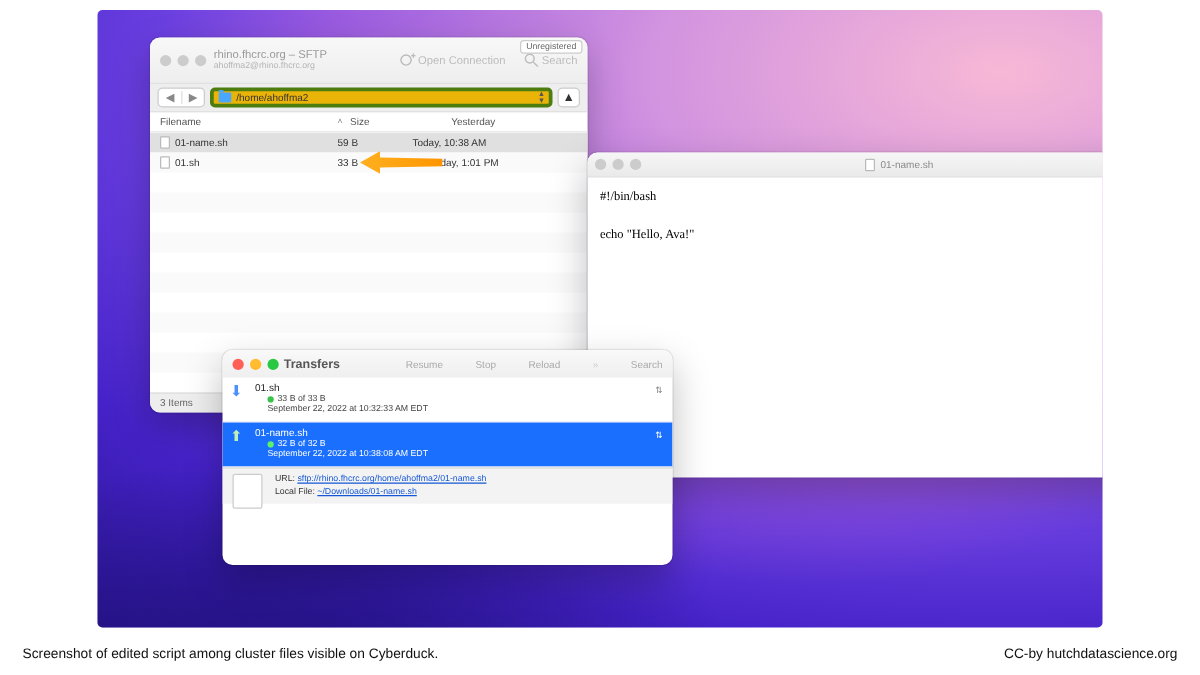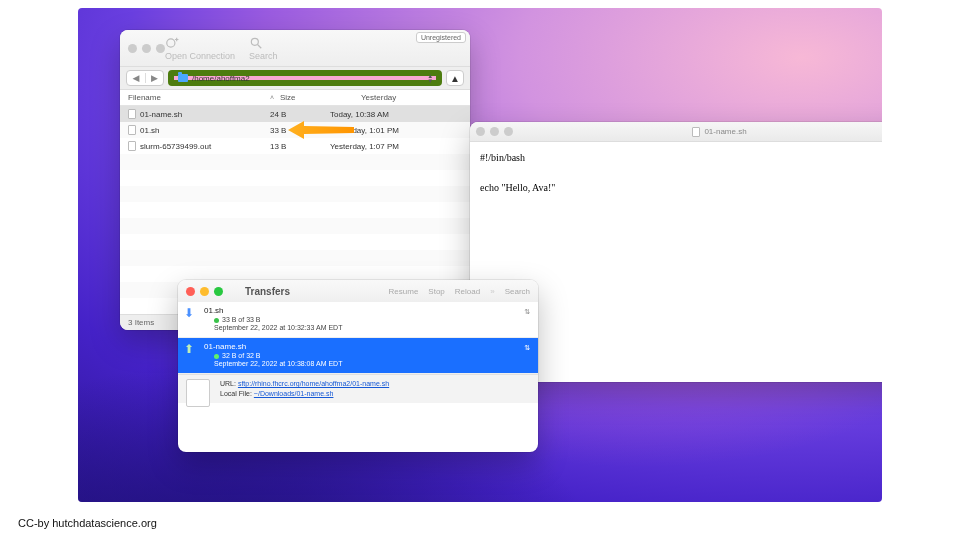--- a/index.html
+++ b/index.html
@@ -31,28 +31,28 @@
   }
   
   .cyber { left:42px; top:22px; width:350px; height:300px; background:#f4f4f4; }
   .titlebar{ height:36px; display:flex; align-items:center; padding:0 8px; background:linear-gradient(#f8f8f8,#eee); position:relative; }
   .dots{ display:flex; gap:5px; }
   .dot{ width:9px;height:9px;border-radius:50%; }
   .dr{background:#ff5f57}.dy{background:#febc2e}.dg{background:#28c840}.ddim{background:#ccc}
   .ttl{ flex:1; font-size:9px; color:#9a9a9a; line-height:1.1; padding-left:6px;}
   .ttl small{display:block;font-size:7px;color:#b5b5b5}
   .tb-icons{display:flex;gap:14px;color:#bcbcbc;font-size:9px;text-align:center}
-  .tb-icons div{display:flex;flex-direction:column;align-items:flex-start;gap:1px}
+  .tb-icons div{display:flex;flex-direction:row;align-items:center;gap:1px}
   .tb-icons svg{width:14px;height:14px;stroke:#bcbcbc;fill:none;stroke-width:2}
   .unreg{position:absolute;top:2px;right:4px;background:#fff;border:1px solid #ccc;border-radius:3px;font-size:7px;padding:1px 4px;color:#666}
   .pathbar{height:24px;background:#eee;border-top:1px solid #ddd;border-bottom:1px solid #ddd;display:flex;align-items:center;padding:0 6px;gap:4px}
   .navpill{background:#fff;border:1px solid #ccc;border-radius:4px;height:16px;display:flex;align-items:center}
   .navpill span{width:18px;text-align:center;font-size:9px;color:#888}
   .navpill span+span{border-left:1px solid #ddd}
-  .pathfield{flex:1;background:#f9a8d4;border:6px solid #4d7c0f;border-radius:4px;height:16px;display:flex;align-items:center;padding:0 4px;font-size:8px;color:#333;position:relative}
+  .pathfield{flex:1;background:#eab308;border:3px solid #4d7c0f;border-radius:4px;height:16px;display:flex;align-items:center;padding:0 4px;font-size:8px;color:#333;position:relative}
   .folder-ic{width:10px;height:8px;background:#4aa7ff;border-radius:1px;margin-right:4px;position:relative}
   .folder-ic::before{content:"";position:absolute;top:-2px;left:0;width:4px;height:2px;background:#4aa7ff;border-radius:1px 1px 0 0}
   .chev{position:absolute;right:4px;font-size:7px;color:#555;display:flex;flex-direction:column;line-height:5px}
   .actionbtn{width:18px;height:16px;background:#fff;border:1px solid #ccc;border-radius:4px;font-size:10px;color:#333;display:flex;align-items:center;justify-content:center}
   .listhdr{height:16px;background:#fff;border-bottom:1px solid #e3e3e3;display:flex;font-size:8px;color:#555;align-items:center}
   .col-name{width:150px;padding-left:8px}
   .col-size{width:81px}
   .col-mod{flex:1}
   .rows{background:#fff;height:208px;overflow:hidden}
   .row{height:16px;display:flex;align-items:center;font-size:8px;color:#333}
@@ -65,22 +65,22 @@
   .statusbar{height:16px;background:#eee;border-top:1px solid #ddd;font-size:8px;color:#666;display:flex;align-items:center;padding:0 8px;position:absolute;bottom:0;left:0;right:0}
   .arrow-annot{position:absolute;left:168px;top:90px;width:66px;height:20px;pointer-events:none}
   
   .editor{left:392px;top:114px;width:462px;height:260px}
   .editor .etitle{height:20px;background:linear-gradient(#f6f6f6,#eaeaea);border-bottom:1px solid #ddd;display:flex;align-items:center;padding:0 6px;font-size:8px;color:#8a8a8a}
   .editor .etitle .ttxt{flex:1;text-align:center;display:flex;justify-content:center;align-items:center;gap:4px}
   .editor .body{padding:8px 10px;font-family:Liberation Serif, serif;font-size:10px;color:#000;white-space:pre;line-height:1.5}
   
   .transfers{left:100px;top:272px;width:360px;height:172px}
   .transfers .thdr{height:22px;background:linear-gradient(#f9f9f9,#efefef);display:flex;align-items:center;padding:0 8px}
-  .transfers .thdr .lbl{font-size:10px;color:#555;font-weight:600;margin-left:22px}
-  .transfers .tcmds{margin-left:auto;display:flex;gap:10px;font-size:8px;color:#aaa;align-items:center}
+  .transfers .thdr .lbl{font-size:10px;color:#555;font-weight:600;margin-left:4px}
+  .transfers .tcmds{margin-left:auto;display:flex;gap:26px;font-size:8px;color:#aaa;align-items:center}
   .tentry{padding:4px 8px 6px 26px;font-size:8px;position:relative;border-bottom:1px solid #eee}
   .tentry .ticon{position:absolute;left:6px;top:4px;font-size:12px}
   .tdown{color:#4a90ff}.tup{color:#5fbf4a}
   .tentry .l1{font-size:8px;color:#222}
   .tentry .l2{font-size:8px;font-weight:700;color:#222;margin-top:1px}
   .tentry .l3,.tentry .l4{font-size:7px;color:#444;margin-top:1px;padding-left:10px}
   .gdot{display:inline-block;width:5px;height:5px;background:#3ac24a;border-radius:50%;margin-right:3px;vertical-align:middle}
   .tentry .exp{position:absolute;right:8px;top:6px;font-size:7px;color:#888}
   .tsel{background:#1a6fff;color:#fff}
   .tsel .l1,.tsel .l2,.tsel .l3,.tsel .l4,.tsel .exp{color:#fff}
@@ -95,20 +95,24 @@
 <div class="stage">
   <div class="wallpaper">
 
     <div class="win cyber">
       <div class="titlebar">
         <div class="dots">
           <div class="dot ddim"></div>
           <div class="dot ddim"></div>
           <div class="dot ddim"></div>
         </div>
+        <div class="ttl">
+          <span>rhino.fhcrc.org – SFTP</span>
+          <small>ahoffma2@rhino.fhcrc.org</small>
+        </div>
         <div class="tb-icons">
           <div>
             <svg viewBox="0 0 24 24">
                 <circle cx="10" cy="12" r="7"></circle>
                 <line x1="17" y1="6" x2="23" y2="6"></line>
                 <line x1="20" y1="3" x2="20" y2="9"></line>
               </svg>
             <span>Open Connection</span>
           </div>
           <div>
@@ -141,38 +145,30 @@
         <div style="width:10px;font-size:7px;color:#888">˄</div>
         <div class="col-size">Size</div>
         <div class="col-mod">Yesterday</div>
       </div>
       <div class="rows">
         <div class="row sel">
           <div class="fn">
               <span class="doc-ic"></span>
               <span>01-name.sh</span>
             </div>
-          <div class="sz">24 B</div>
+          <div class="sz">59 B</div>
           <div class="md">Today, 10:38 AM</div>
         </div>
         <div class="row stripe">
           <div class="fn">
               <span class="doc-ic"></span>
               <span>01.sh</span>
             </div>
           <div class="sz">33 B</div>
           <div class="md">Yesterday, 1:01 PM</div>
-        </div>
-        <div class="row stripe">
-          <div class="fn">
-              <span class="doc-ic"></span>
-              <span>slurm-65739499.out</span>
-            </div>
-          <div class="sz">13 B</div>
-          <div class="md">Yesterday, 1:07 PM</div>
         </div>
         <div class="row stripe"></div>
         <div class="row stripe"></div>
         <div class="row stripe"></div>
         <div class="row stripe"></div>
         <div class="row stripe"></div>
         <div class="row stripe"></div>
         <div class="row stripe"></div>
         <div class="row stripe"></div>
         <div class="row stripe"></div>
@@ -245,15 +241,16 @@
       <div class="tfoot">
         <div class="pg"></div>
         <div><span>URL:</span> <a href="#">sftp://rhino.fhcrc.org/home/ahoffma2/01-name.sh</a></div>
         <div><span>Local File:</span> <a href="#">~/Downloads/01-name.sh</a></div>
       </div>
     </div>
 
   </div>
 
   <div class="caption-bar">
+    <span>Screenshot of edited script among cluster files visible on Cyberduck.</span>
     <span>CC-by hutchdatascience.org</span>
   </div>
 </div>
 
 </body></html>

